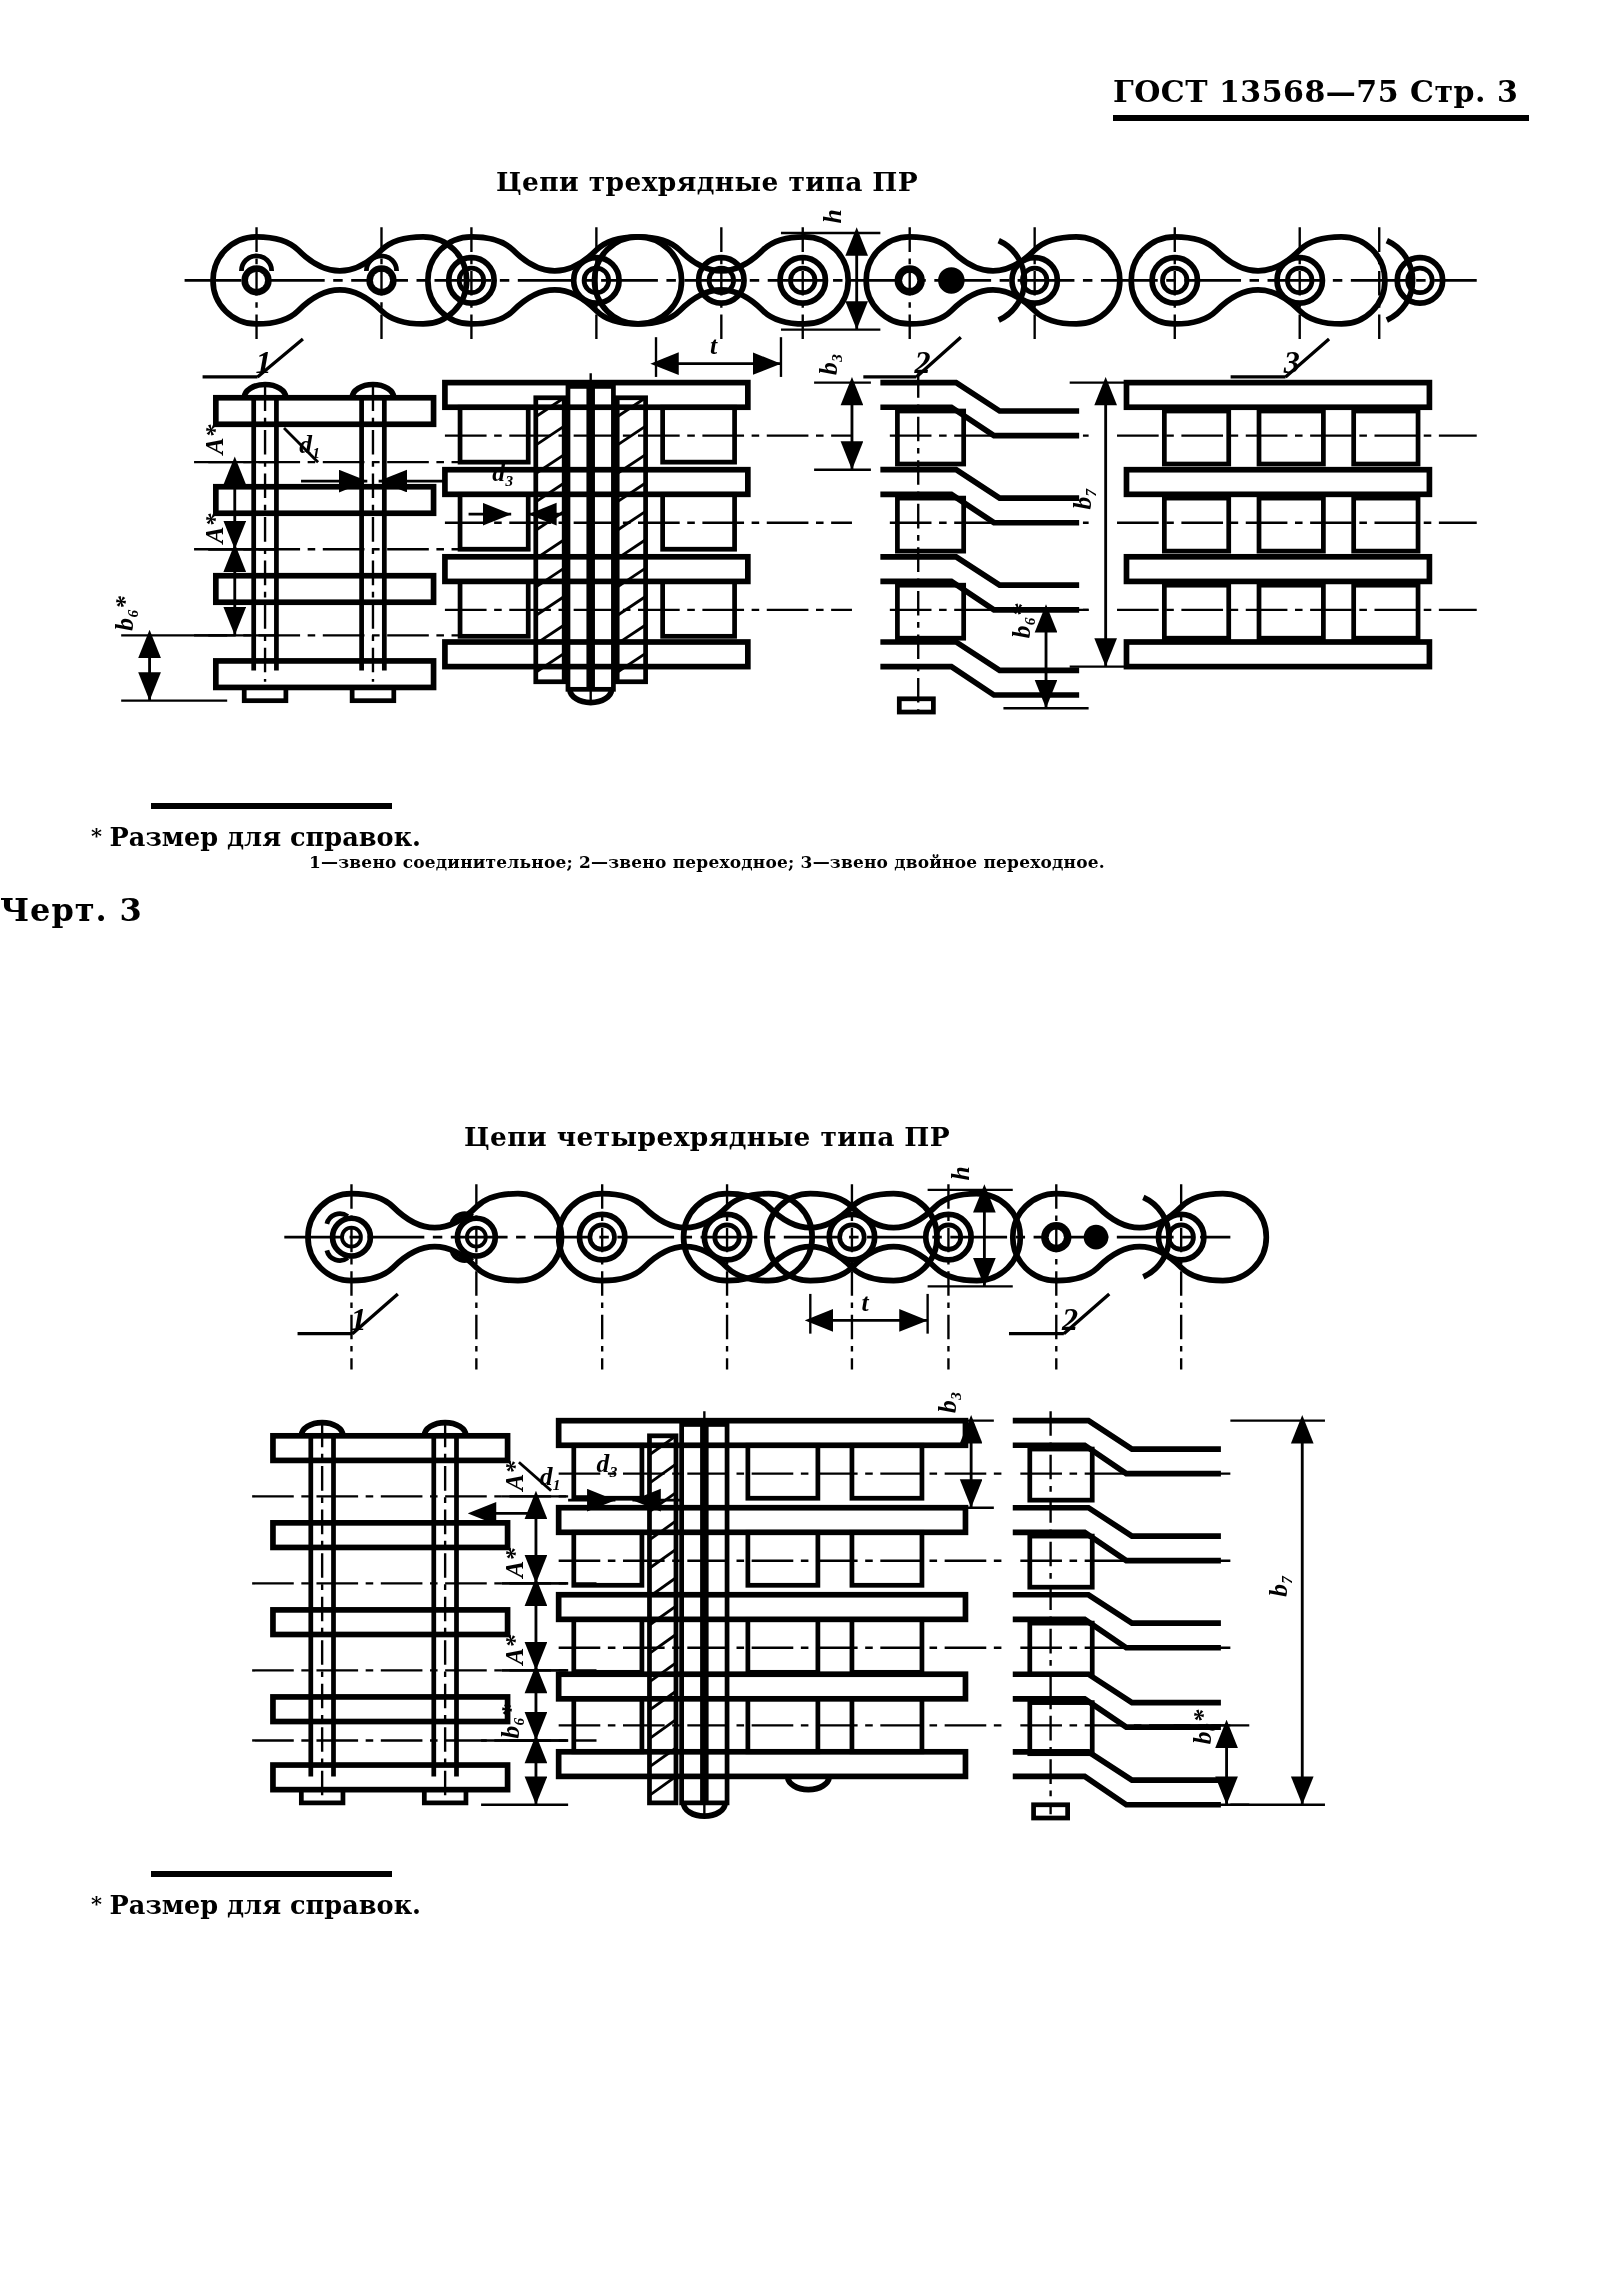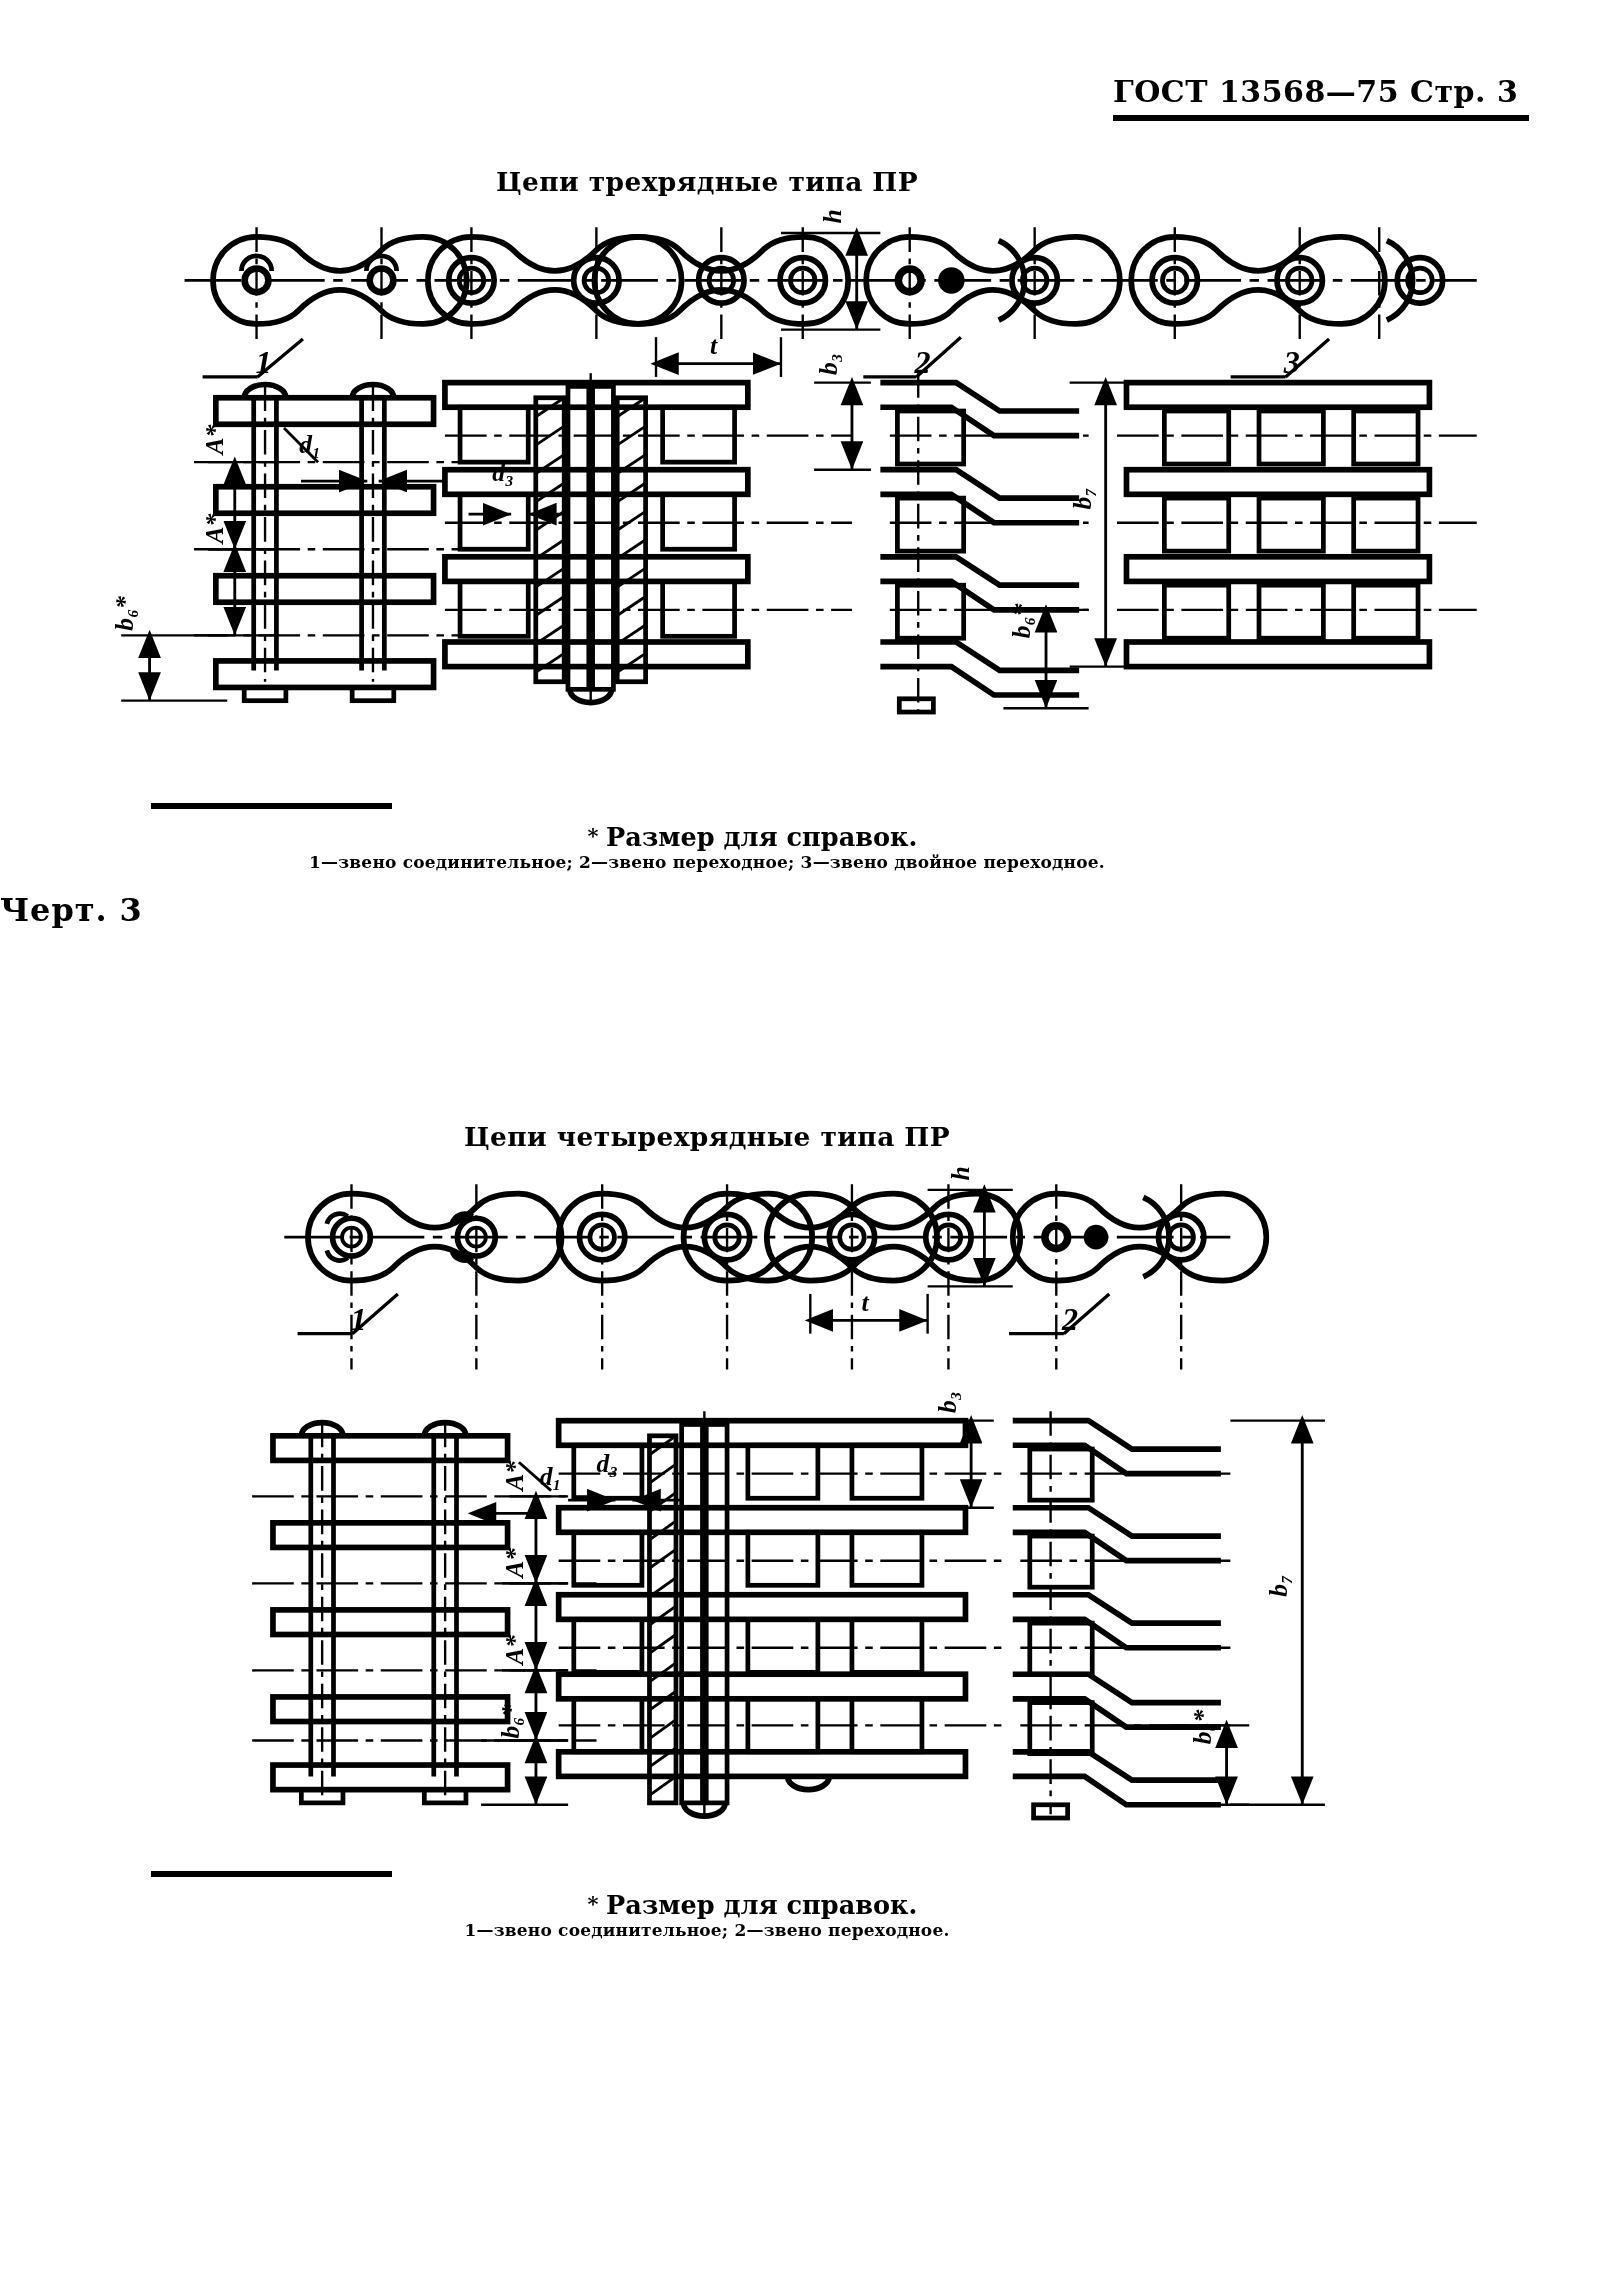--- a/index.html
+++ b/index.html
@@ -63,21 +63,20 @@
     background: #000;
     width: 241px;
     margin-left: 151px;
   }
   .fn-note {
     margin-left: 91px;
     margin-top: 13.2px;
     font-family: "DejaVu Serif", serif;
     font-weight: bold;
     font-size: 25.6px;
-    text-align: center;
   }
   .fn-note .ast { font-size: 21px; vertical-align: 2.8px; margin-right: 7.6px; }
   .legend {
     text-align: center;
     font-family: "DejaVu Serif", serif;
     font-weight: bold;
     font-size: 17px;
     letter-spacing: 0.2px;
   }
   .fig-number {
@@ -645,15 +644,14 @@
           <text class="dim" x="1280" y="626" transform="rotate(-90 1280 626)">b₆*</text>
         </g>
       </g>
     </svg>
   </div>
 
   <div class="fn-rule"></div>
   <div class="fn-note">
     <span class="ast">*</span><span>Размер для справок.</span>
   </div>
-  <div class="legend">1—звено соединительное;  2—звено переходное.</div>
 </div>
 
 
 </body></html>

